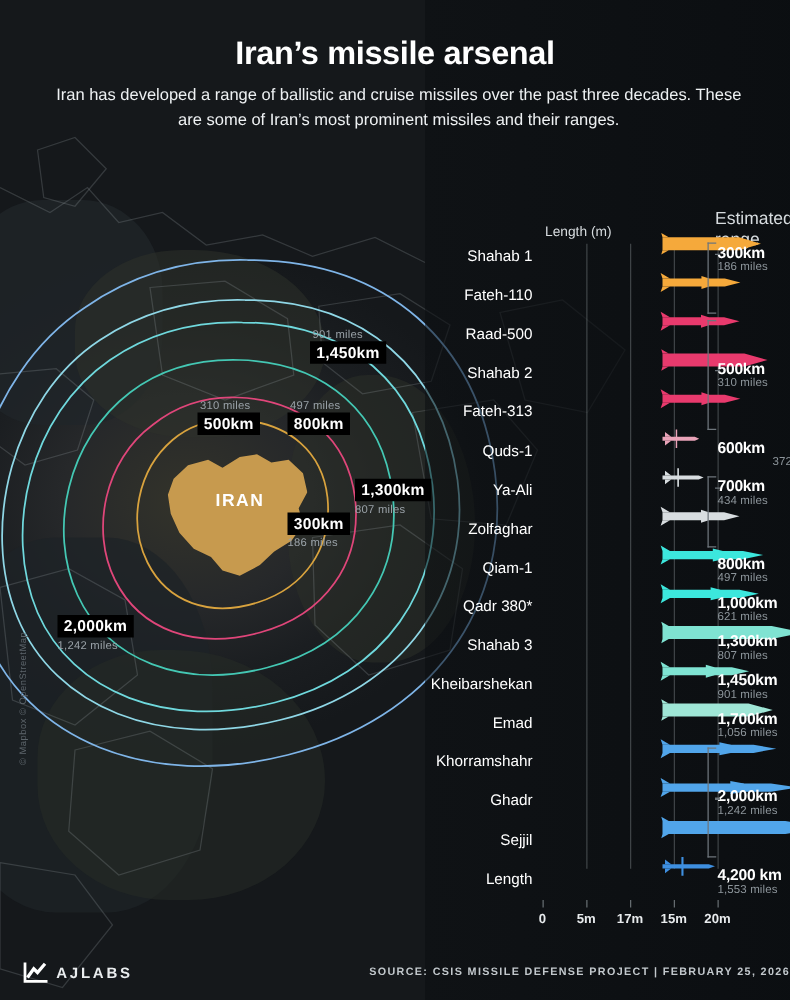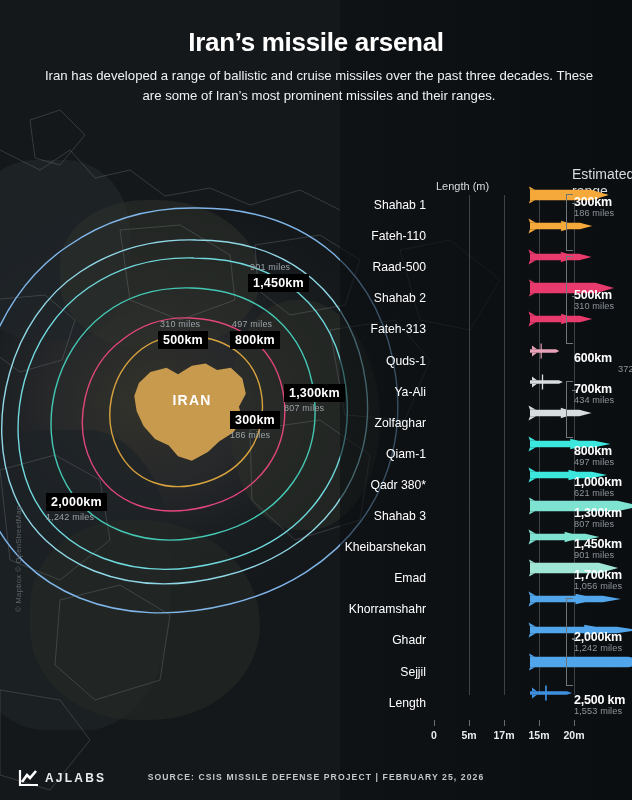--- a/index.html
+++ b/index.html
@@ -64,21 +64,21 @@
   .bracket{position:absolute;left:226px;width:6px;border:1.2px solid #6e767c;border-right:none;}
   .br-tick{position:absolute;left:232px;width:4px;height:1.2px;background:#6e767c;}
 
   
   .axis-tick{position:absolute;width:1px;height:6px;background:rgba(190,200,205,.5);}
   .axis-lab{position:absolute;font-size:10.5px;font-weight:700;color:#e8ebed;transform:translateX(-50%);}
 
   
   .footnote{position:absolute;left:0;top:753px;width:632px;text-align:center;
     font-size:10px;color:#c9ced2;font-weight:400;}
-  .source{position:absolute;left:0;top:772px;width:632px;text-align:center;
+  .source{position:absolute;left:0;top:772px;width:632px;text-align:right;
     font-size:8.6px;letter-spacing:1.1px;color:#c2c8cc;font-weight:700;}
   .ajlabs{position:absolute;left:18px;top:768px;display:flex;align-items:center;gap:5px;}
   .ajlabs-txt{font-size:12px;letter-spacing:2.2px;font-weight:700;color:#e9ecee;}
   .aj{position:absolute;right:14px;top:742px;width:66px;text-align:center;}
   .aj-box{border:1.6px solid #fff;font-size:9.5px;font-weight:700;letter-spacing:.6px;
     padding:2px 0;margin-top:2px;color:#fff;}
   .mapbox-credit{position:absolute;left:14px;top:612px;transform:rotate(-90deg);
     transform-origin:left top;font-size:7.5px;color:#5d656b;letter-spacing:.4px;white-space:nowrap;}
 </style>
 </head>
@@ -394,21 +394,21 @@
           <div class="m-name">Length</div>
           <div style="position: absolute; left: 94px; top: -11px;">
             <svg class="m-svg" width="46" height="22" viewBox="-2 0 46 22">
             <g fill="#3e8fe0">
                 <path d="M0,9.3 L36.96,9.3 L42,11 L36.96,12.7 L0,12.7 Z"></path>
                 <path d="M2,9.3 L2,5.5 L7,9.3 Z M2,12.7 L2,16.5 L7,12.7 Z"></path>
                 <path d="M15.12,3.5 L16.8,3.5 L16.8,18.5 L15.12,18.5 Z"></path>
               </g>
           </svg>
           </div>
-          <div class="r-km" style="top: -11px;">2,500 km</div>
+          <div class="r-km" style="top: -11px;">4,200 km</div>
           <div class="r-mi" style="top: 2px;">1,553 miles</div>
         </div>
       </div>
     <div id="brackets">
         <div class="bracket" style="top: 44px; height: 55.1px;"></div>
         <div class="br-tick" style="top: 53px;"></div>
         <div class="bracket" style="top: 106.2px; height: 86.2px;"></div>
         <div class="br-tick" style="top: 146.3px;"></div>
         <div class="bracket" style="top: 230.6px; height: 55.1px;"></div>
         <div class="br-tick" style="top: 239.6px;"></div>

